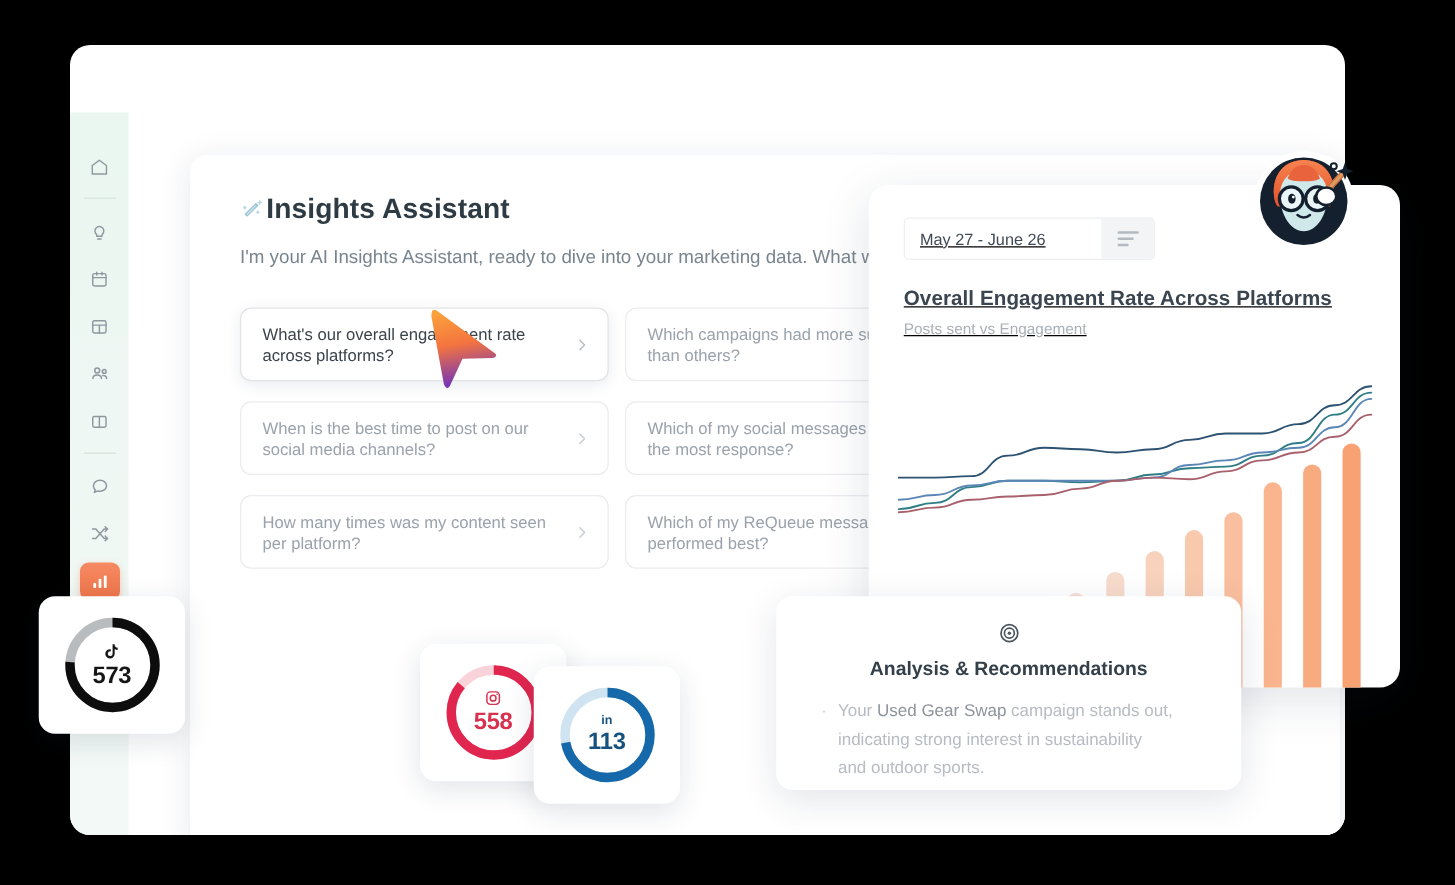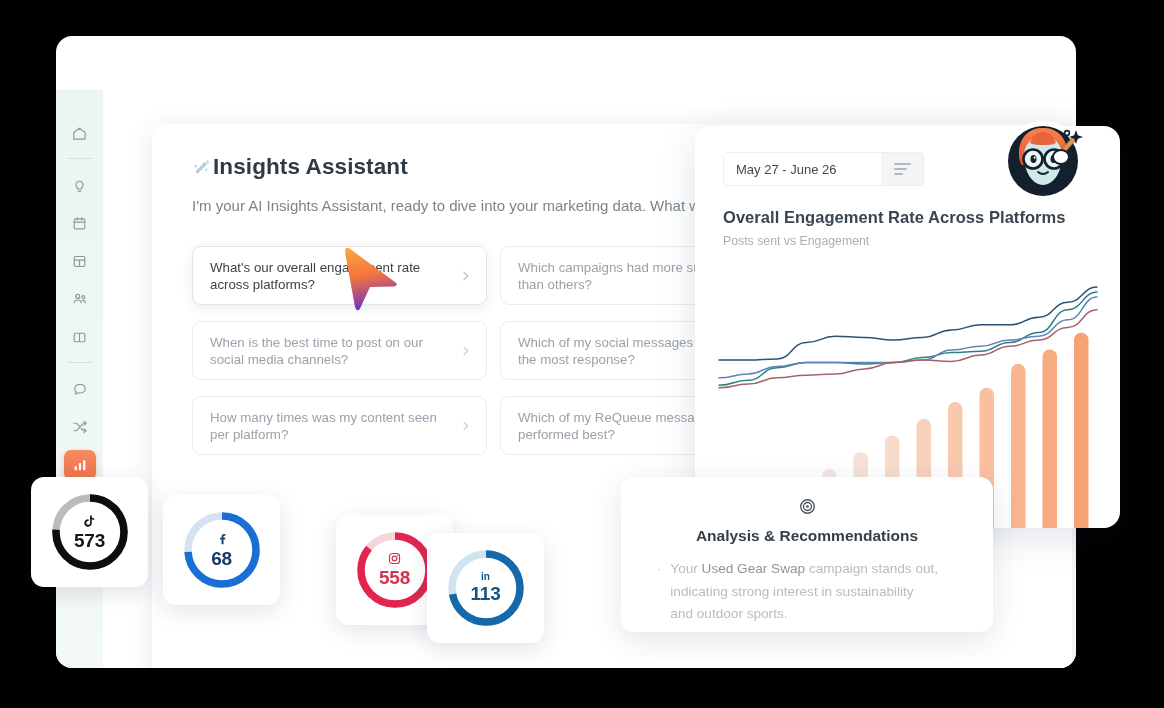--- a/index.html
+++ b/index.html
@@ -67,24 +67,25 @@
     border-radius: 9px; display:flex; align-items:center; padding: 0 34px 0 17px;
     cursor:pointer;
   }
   .q-card.sel { border-color:#e3e3e8; box-shadow: 0 3px 12px rgba(23,43,77,.09); }
   .q-card .qt { font-size:13.3px; line-height: 17px; color:#9aa2ab; }
   .q-card.sel .qt { color:#3b434b; }
   .chev { position:absolute; right: 14px; top:50%; transform:translateY(-50%); }
 
   
   .chart-panel {
-    position:absolute; left: 695px; top: 126px; width: 425px; height: 402px;
+    position:absolute; left: 695px; top: 148px; width: 425px; height: 402px;
     background:#ffffff; border-radius: 16px;
     box-shadow: 0 10px 38px rgba(23,43,77,.13);
     overflow:hidden;
+    text-decoration:underline;
   }
   .date-row { display:flex; margin: 26px 0 0 28px; width: 201px; height: 34px;
               border:1px solid #eceef1; border-radius:4px; overflow:hidden; }
   .date-val { flex:1; display:flex; align-items:center; padding-left:12px; font-size:13px; color:#3f4953; background:#fff; cursor:pointer;}
   .date-btn { width:42px; background:#f2f4f6; display:flex; align-items:center; justify-content:center; cursor:pointer;}
   .date-btn i { display:block; height:2px; background:#b3bac1; border-radius:2px; }
   .date-btn .l { display:flex; flex-direction:column; gap:3px; align-items:flex-start; }
   .date-btn .l i:nth-child(1){width:17px}.date-btn .l i:nth-child(2){width:13px}.date-btn .l i:nth-child(3){width:9px}
   .ch-title { margin: 22px 0 0 28px; font-size:16.5px; font-weight:700; color:#3a4550; letter-spacing:.05px;}
   .ch-sub { margin: 7px 0 0 28px; font-size: 12.3px; color:#a9b0b7; }
@@ -343,34 +344,20 @@
      </svg>
      <div class="cen">
        <svg width="15" height="16" viewBox="0 0 24 24">
          <path d="M15.6 3h-2.7v12.1a3 3 0 1 1-2.3-2.9V9.4a6 6 0 1 0 5 5.9V9.1a6.6 6.6 0 0 0 3.8 1.2V7.6a3.9 3.9 0 0 1-3.8-4.6z" fill="#161616"></path>
        </svg>
        <div class="m-val" style="color:#161616">573</div>
      </div>
    </div>
  </div>
 
- <div class="metric m2">
-   <div class="donut">
-     <svg width="84" height="84" viewBox="0 0 84 84">
-       <circle cx="42" cy="42" r="34" fill="none" stroke="#d5e2f3" stroke-width="7.5"></circle>
-       <circle class="arc" cx="42" cy="42" r="34" fill="none" stroke="#1b6fd4" stroke-width="7.5" stroke-linecap="butt" transform="rotate(-90 42 42)" stroke-dasharray="158.08494232863842 213.62830044410595"></circle>
-     </svg>
-     <div class="cen">
-       <svg width="14" height="16" viewBox="0 0 24 24">
-         <path d="M14.6 21v-8h2.7l.4-3.2h-3.1V7.8c0-.9.3-1.5 1.6-1.5h1.6V3.4c-.3 0-1.3-.1-2.4-.1-2.4 0-4.1 1.5-4.1 4.2v2.3H8.6V13h2.7v8z" fill="#1b3f63"></path>
-       </svg>
-       <div class="m-val" style="color:#163a63">68</div>
-     </div>
-   </div>
- </div>
 
  <div class="metric m3">
    <div class="donut">
      <svg width="84" height="84" viewBox="0 0 84 84">
        <circle cx="42" cy="42" r="34" fill="none" stroke="#f9d3da" stroke-width="7.5"></circle>
        <circle class="arc" cx="42" cy="42" r="34" fill="none" stroke="#e0264f" stroke-width="7.5" stroke-linecap="butt" transform="rotate(-90 42 42)" stroke-dasharray="183.7203383819311 213.62830044410595"></circle>
      </svg>
      <div class="cen">
        <svg width="15" height="15" viewBox="0 0 24 24" fill="none" stroke="#d6314f" stroke-width="1.9">
          <rect x="4" y="4" width="16" height="16" rx="4.5"></rect>

